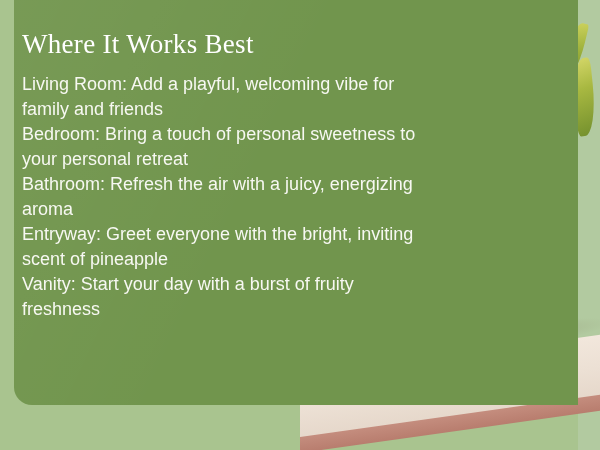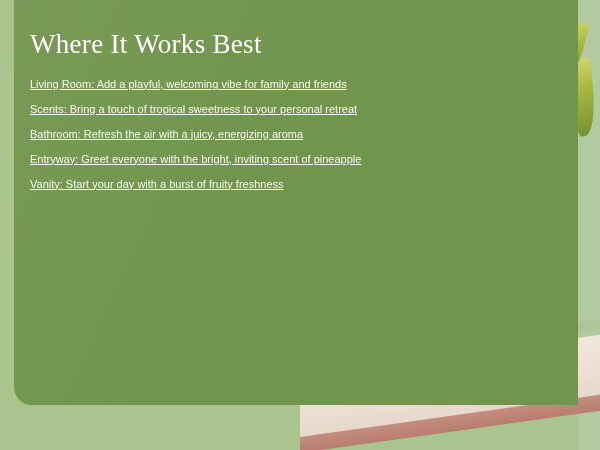--- a/index.html
+++ b/index.html
@@ -184,30 +184,30 @@
     position:absolute;right:6px;top:78px;width:20px;height:78px;
     background:linear-gradient(165deg,#d6d86a 0%,#a8b841 40%,#728f2d 100%);
     border-radius:70% 14% 66% 16%;
     transform:rotate(-6deg);
   }
   .plant-stem{
     position:absolute;right:29px;top:34px;width:2px;height:30px;background:#8fa63a;transform:rotate(18deg);
   }
 
   
-  .content{position:absolute;left:30px;top:30px;width:400px;}
+  .content{position:absolute;left:22px;top:30px;width:400px;}
   .headline{
     font-family:"Liberation Serif", serif;
     font-size:27px;font-weight:400;color:#ffffff;
     letter-spacing:.3px;margin:0 0 12px 0;line-height:1.1;
   }
   .copy{margin:0;}
   .copy-line{
     font-family:"Liberation Sans", sans-serif;
-    font-size:11px;line-height:25px;color:#f7f8f2;margin:0;text-decoration:underline;
+    font-size:18px;line-height:25px;color:#f7f8f2;margin:0;
   }
 </style>
 </head>
 <body>
 
 <div id="stage">
 
   <div class="frame-light"></div>
   <div class="frame-light-right"></div>
 
@@ -262,20 +262,20 @@
     </div>
   </div>
 
   <div class="panel"></div>
   <div class="panel-sheen"></div>
 
   <div class="content">
     <h1 class="headline">Where It Works Best</h1>
     <div class="copy">
       <p class="copy-line">Living Room: Add a playful, welcoming vibe for family and friends</p>
-      <p class="copy-line">Scents: Bring a touch of tropical sweetness to your personal retreat</p>
+      <p class="copy-line">Bedroom: Bring a touch of personal sweetness to your personal retreat</p>
       <p class="copy-line">Bathroom: Refresh the air with a juicy, energizing aroma</p>
       <p class="copy-line">Entryway: Greet everyone with the bright, inviting scent of pineapple</p>
       <p class="copy-line">Vanity: Start your day with a burst of fruity freshness</p>
     </div>
   </div>
 
 </div>
 
 </body></html>

